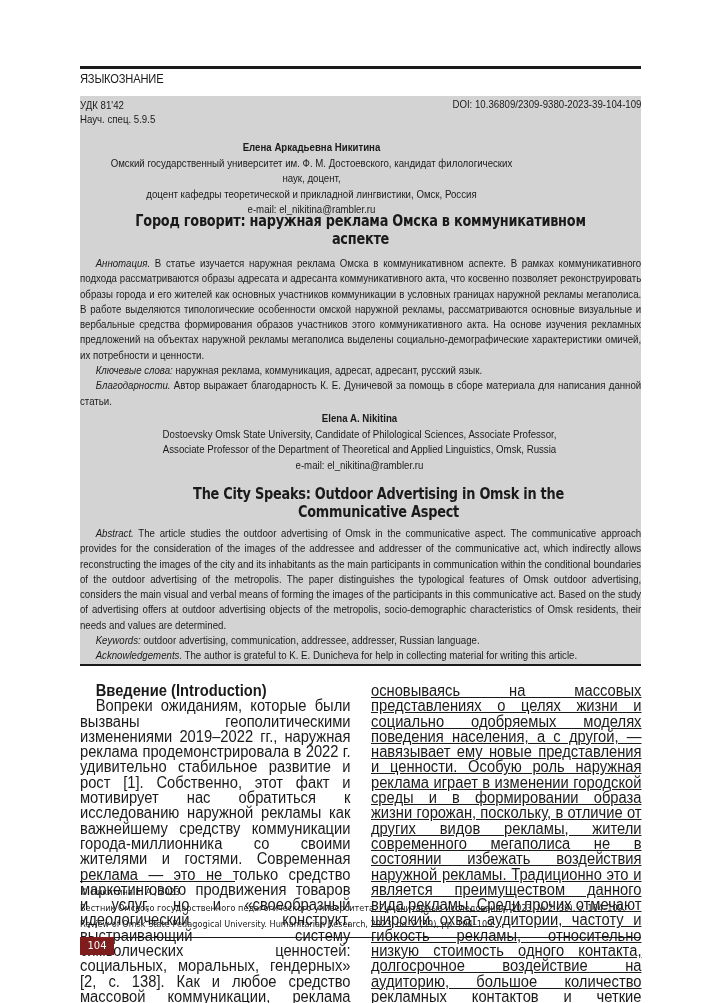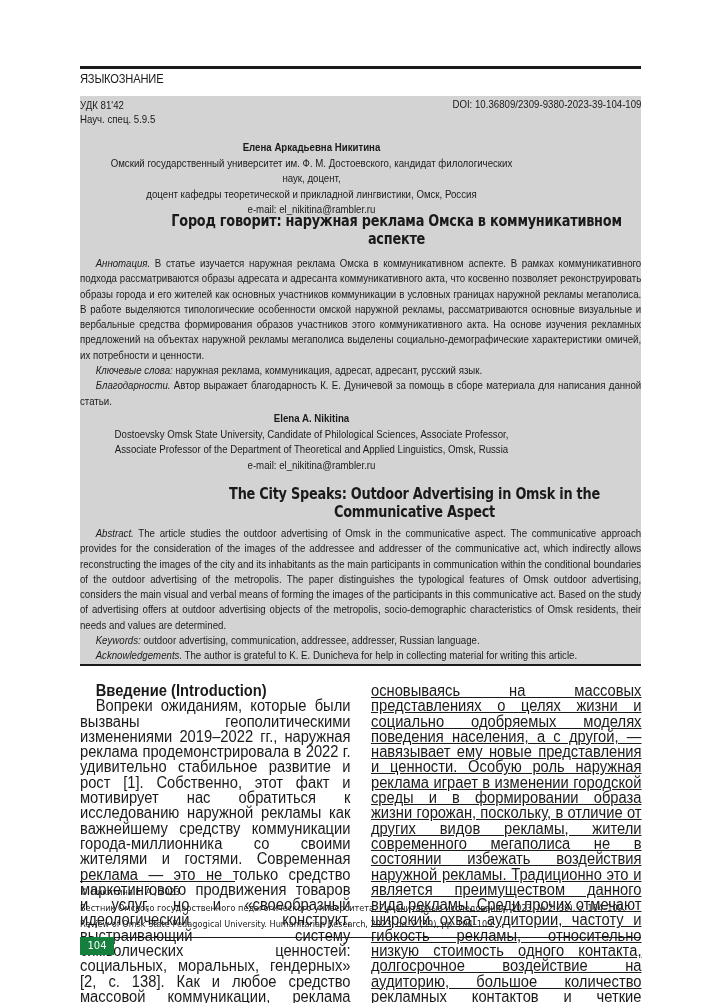--- a/index.html
+++ b/index.html
@@ -8,36 +8,36 @@
   .abs { position: absolute; }
   .top-rule { left: 80px; top: 66px; width: 561px; height: 3px; background: #1a1a1a; }
   .section-label { left: 80px; top: 72px; font-size: 12px; letter-spacing: -0.2px; transform: scaleX(0.93); transform-origin: left; }
   .gray-box { left: 80px; top: 96px; width: 561px; height: 568px; background: #d3d3d3; border-bottom: 2px solid #1a1a1a; }
   .udk { left: 80px; top: 98px; font-size: 10.5px; line-height: 14px; transform: scaleX(0.92); transform-origin: left; }
   .doi { right: 68px; top: 98px; font-size: 10.5px; transform: scaleX(0.92); transform-origin: right; }
   .center-block { left: 80px; width: 463px; text-align: center; font-size: 10.5px; line-height: 15.5px; }
   .center-block .inner { transform: scaleX(0.92); transform-origin: center; }
   .author { font-weight: bold; }
   .title { left: 80px; width: 561px; text-align: center; font-weight: bold; font-size: 15px;
-           font-family: "DejaVu Sans", sans-serif; letter-spacing: -0.3px; padding-left: 36px; }
+           font-family: "DejaVu Sans", sans-serif; letter-spacing: -0.3px; }
   .title span { display: inline-block; transform: scaleX(0.86); transform-origin: center; }
   .para { left: 80px; width: 648px; font-size: 10.5px; line-height: 15.3px; text-align: justify; }
   .para .inner { width: 610px; transform: scaleX(0.92); transform-origin: left; }
   .indent { text-indent: 17px; }
   .para p { margin: 0; }
   .col { width: 270px; font-size: 16px; line-height: 15.3px; text-align: justify; }
   .col .inner { width: 294px; transform: scaleX(0.92); transform-origin: left; }
   .col p { margin: 0; }
   .col1 { left: 80px; top: 683px; }
   .col2 { left: 371px; top: 683px; text-decoration: underline; }
   .fn-rule { left: 80px; top: 881px; width: 155px; height: 1px; background: #1a1a1a; }
   .footnotes { left: 80px; top: 884px; font-size: 9.5px; line-height: 16px; font-family: "DejaVu Sans", sans-serif; }
   .footnotes div { transform: scaleX(0.86); transform-origin: left; white-space: nowrap; }
   .bottom-rule { left: 80px; top: 937px; width: 561px; height: 1px; background: #1a1a1a; }
-  .page-num { left: 80px; top: 937px; width: 34px; height: 18px; background: #15803d; color: #fff;
+  .page-num { left: 80px; top: 937px; width: 34px; height: 18px; background: #7f1d1d; color: #fff;
               font-family: "DejaVu Sans", sans-serif; font-size: 10px; line-height: 18px; text-align: center; }
   em { font-style: italic; }
 </style>
 </head>
 <body>
 
 <div class="abs top-rule"></div>
 <div class="abs section-label">ЯЗЫКОЗНАНИЕ</div>
 
 <div class="abs gray-box"></div>
@@ -62,21 +62,21 @@
 </div>
 
 <div class="abs para" style="top:256px;">
   <div class="inner">
     <p class="indent"><em>Аннотация.</em><span> В статье изучается наружная реклама Омска в коммуникативном аспекте. В рамках коммуникативного подхода рассматриваются образы адресата и адресанта коммуникативного акта, что косвенно позволяет реконструировать образы города и его жителей как основных участников коммуникации в условных границах наружной рекламы мегаполиса. В работе выделяются типологические особенности омской наружной рекламы, рассматриваются основные визуальные и вербальные средства формирования образов участников этого коммуникативного акта. На основе изучения рекламных предложений на объектах наружной рекламы мегаполиса выделены социально-демографические характеристики омичей, их потребности и ценности.</span></p>
     <p class="indent"><em>Ключевые слова:</em><span> наружная реклама, коммуникация, адресат, адресант, русский язык.</span></p>
     <p class="indent"><em>Благодарности.</em><span> Автор выражает благодарность К. Е. Дуничевой за помощь в сборе материала для написания данной статьи.</span></p>
   </div>
 </div>
 
-<div class="abs center-block" style="top:411px;">
+<div class="abs center-block" style="top:411px;padding-left:48px;">
   <div class="inner">
     <div class="author">Elena A. Nikitina</div>
     <div>Dostoevsky Omsk State University, Candidate of Philological Sciences, Associate Professor,</div>
     <div>Associate Professor of the Department of Theoretical and Applied Linguistics, Omsk, Russia</div>
     <div>e-mail: el_nikitina@rambler.ru</div>
   </div>
 </div>
 
 <div class="abs title" style="top:485px;margin-left:18px;">
   <span>The City Speaks: Outdoor Advertising in Omsk in the Communicative Aspect</span>

